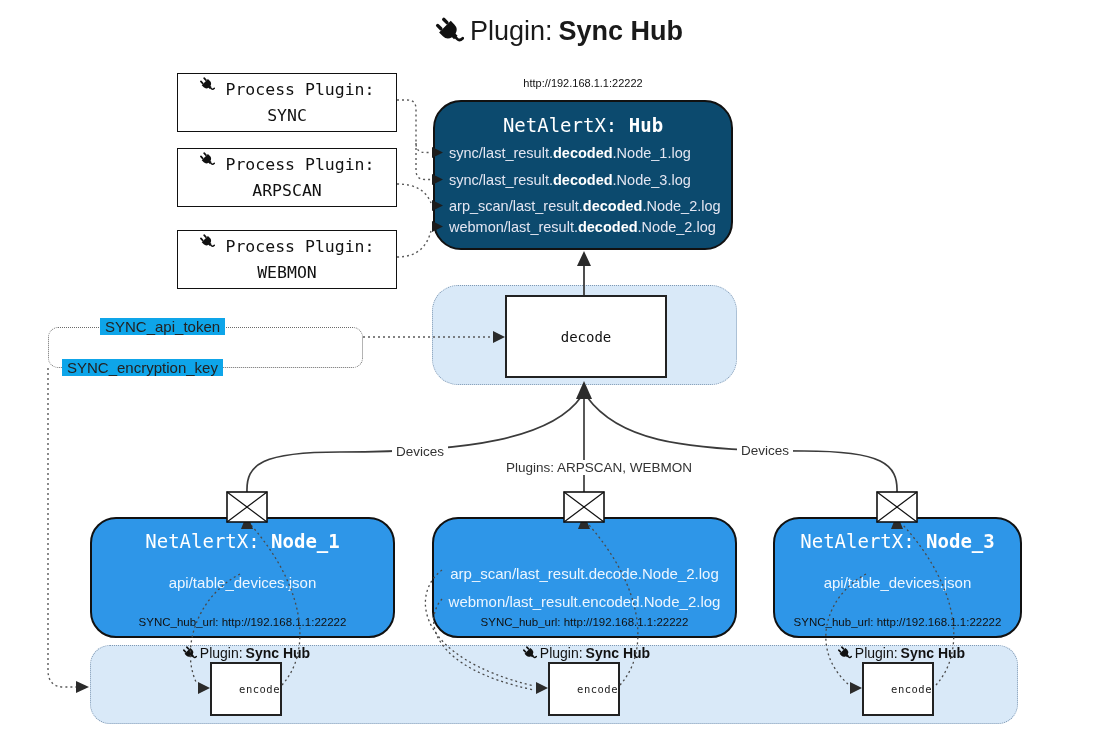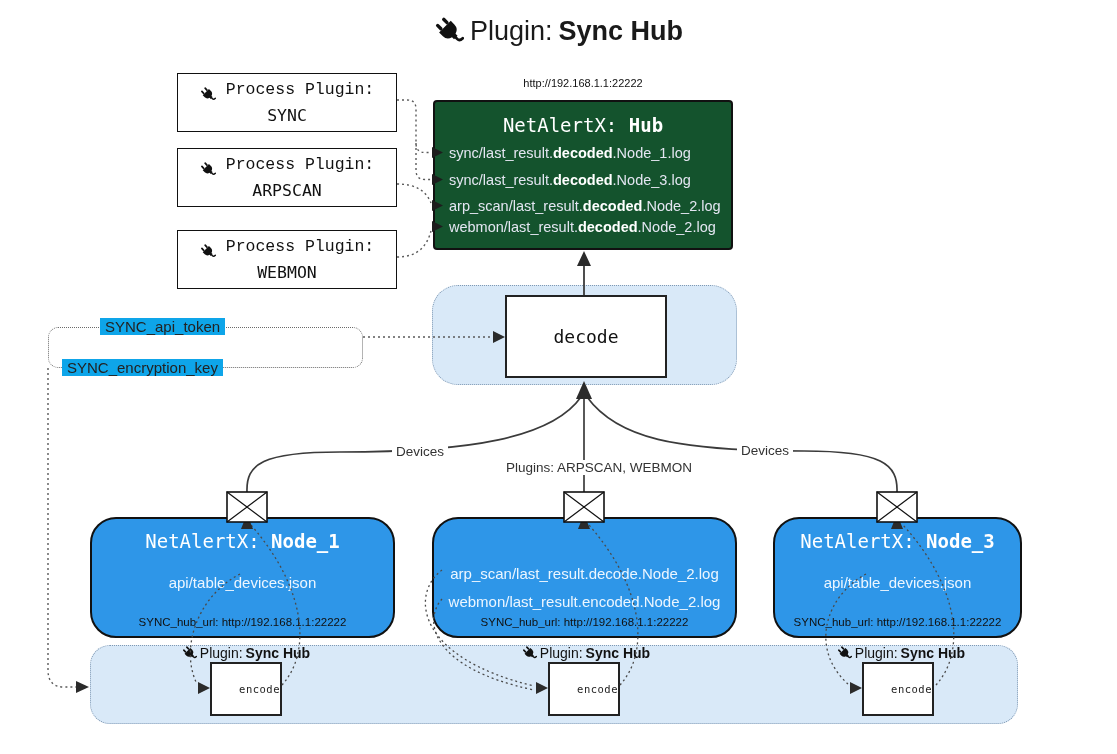--- a/index.html
+++ b/index.html
@@ -8,44 +8,44 @@
   .abs{position:absolute;}
   .mono{font-family:"DejaVu Sans Mono","Liberation Mono",monospace;}
 
   
   .title{left:0;right:0;top:16px;display:flex;align-items:center;justify-content:center;
          gap:6px;font-size:27px;color:#1a1a1a;}
   .title .name{font-weight:bold;}
 
   
   .hub-url{left:433px;top:77px;width:300px;text-align:center;font-size:11px;color:#111;}
-  .hub{left:433px;top:100px;width:300px;height:150px;background:#14532d;border:2px solid #111;
-       border-radius:4px;box-sizing:border-box;}
+  .hub{left:433px;top:100px;width:300px;height:150px;background:#0c4a6e;border:2px solid #111;
+       border-radius:28px;box-sizing:border-box;}
   .hub-title{left:0;right:0;top:12px;text-align:center;font-size:19px;color:#fff;}
   .hub-title .name{font-weight:bold;}
   .hub-log{left:14px;font-size:14.5px;color:#e4e6f2;white-space:nowrap;}
   .hub-log b{color:#fff;}
 
   
   .pbox{left:177px;width:220px;height:59px;background:#fff;border:1.6px solid #111;
         box-sizing:border-box;display:flex;flex-direction:column;align-items:center;
         justify-content:center;font-size:16.5px;line-height:1.55;color:#111;}
-  .pbox .l1{display:flex;align-items:flex-end;gap:10px;font-family:Liberation Mono, monospace;}
+  .pbox .l1{display:flex;align-items:flex-start;gap:10px;}
 
   
   .token-rect{left:48px;top:327px;width:315px;height:41px;border:1.3px dotted #6b6b6b;
               border-radius:10px;box-sizing:border-box;}
   .line-label{background:#0ea5e9;padding:0 5px;font-size:15px;color:#222;white-space:nowrap;z-index:6;text-align:center;}
 
   
   .band{background:#d9e9f8;border:1.6px dotted #8099b3;box-sizing:border-box;}
   .decode-band{left:432px;top:285px;width:305px;height:100px;border-radius:26px;}
   .decode-box{left:505px;top:295px;width:162px;height:83px;background:#fff;border:2px solid #222;
               box-sizing:border-box;display:flex;align-items:center;justify-content:center;
-              font-size:18px;color:#111;}
+              font-size:14px;color:#111;}
 
   
   .edge-label{background:#fff;padding:0 4px;font-size:13.5px;color:#333;white-space:nowrap;z-index:6;}
 
   
   .node{top:517px;height:121px;background:#2e96e8;border:2px solid #111;border-radius:26px;
         box-sizing:border-box;}
   .node-title{left:0;right:0;top:11px;text-align:center;font-size:19px;color:#fff;white-space:nowrap;}
   .node-title .name{font-weight:bold;}
   .node-file{left:0;right:0;text-align:center;font-size:15px;color:#ecf6ff;white-space:nowrap;}

